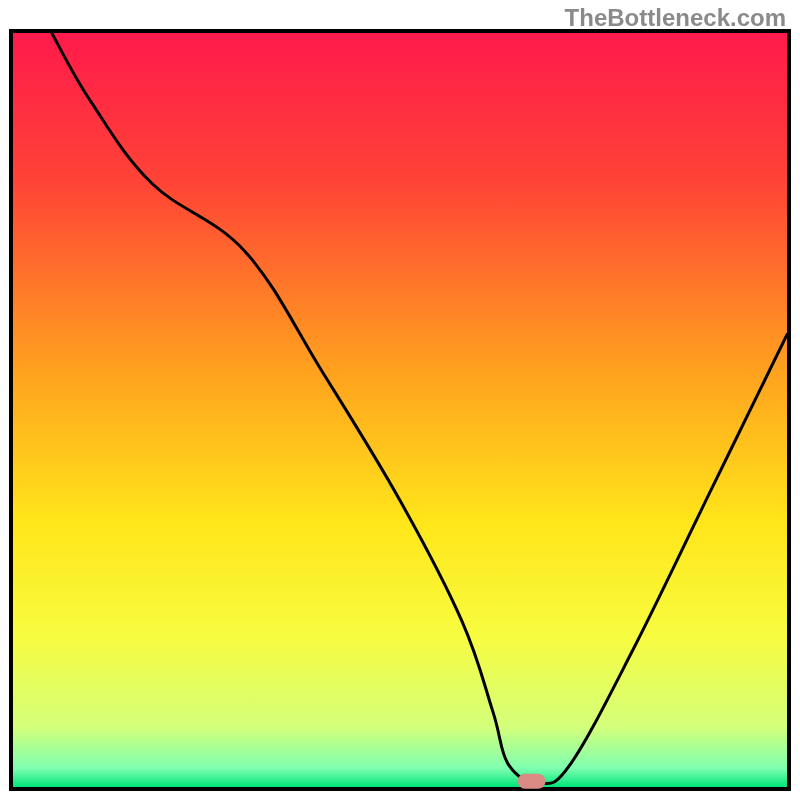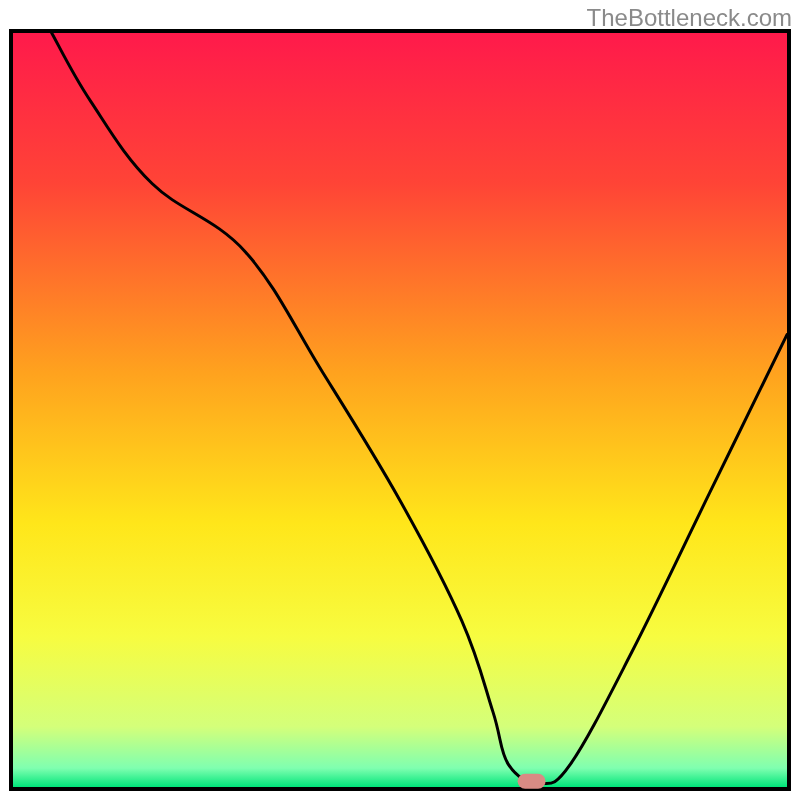--- a/index.html
+++ b/index.html
@@ -11,24 +11,24 @@
     overflow: hidden;
   }
   .frame {
     position: relative;
     width: 800px;
     height: 800px;
   }
   .watermark {
     position: absolute;
     top: 4px;
-    right: 8px;
+    right: 14px;
     font-family: Arial, Helvetica, sans-serif;
     font-size: 24px;
-    font-weight: 400;
+    font-weight: 700;
     color: #8a8a8a;
     letter-spacing: 0px;
   }
   svg {
     display: block;
   }
 </style>
 </head>
 <body>
 

